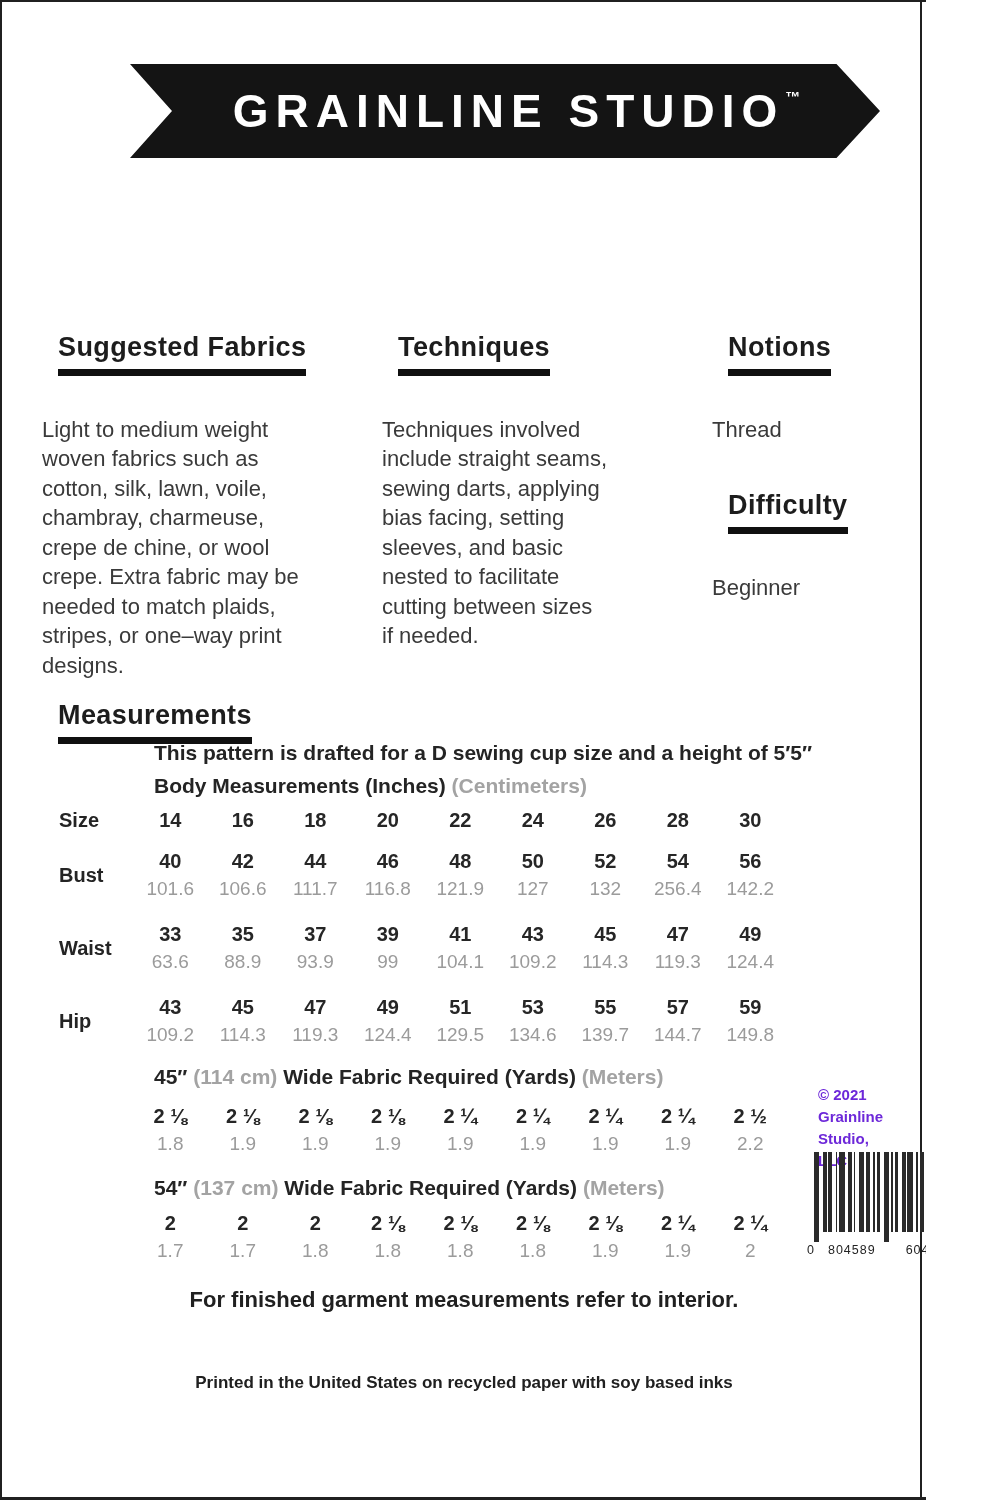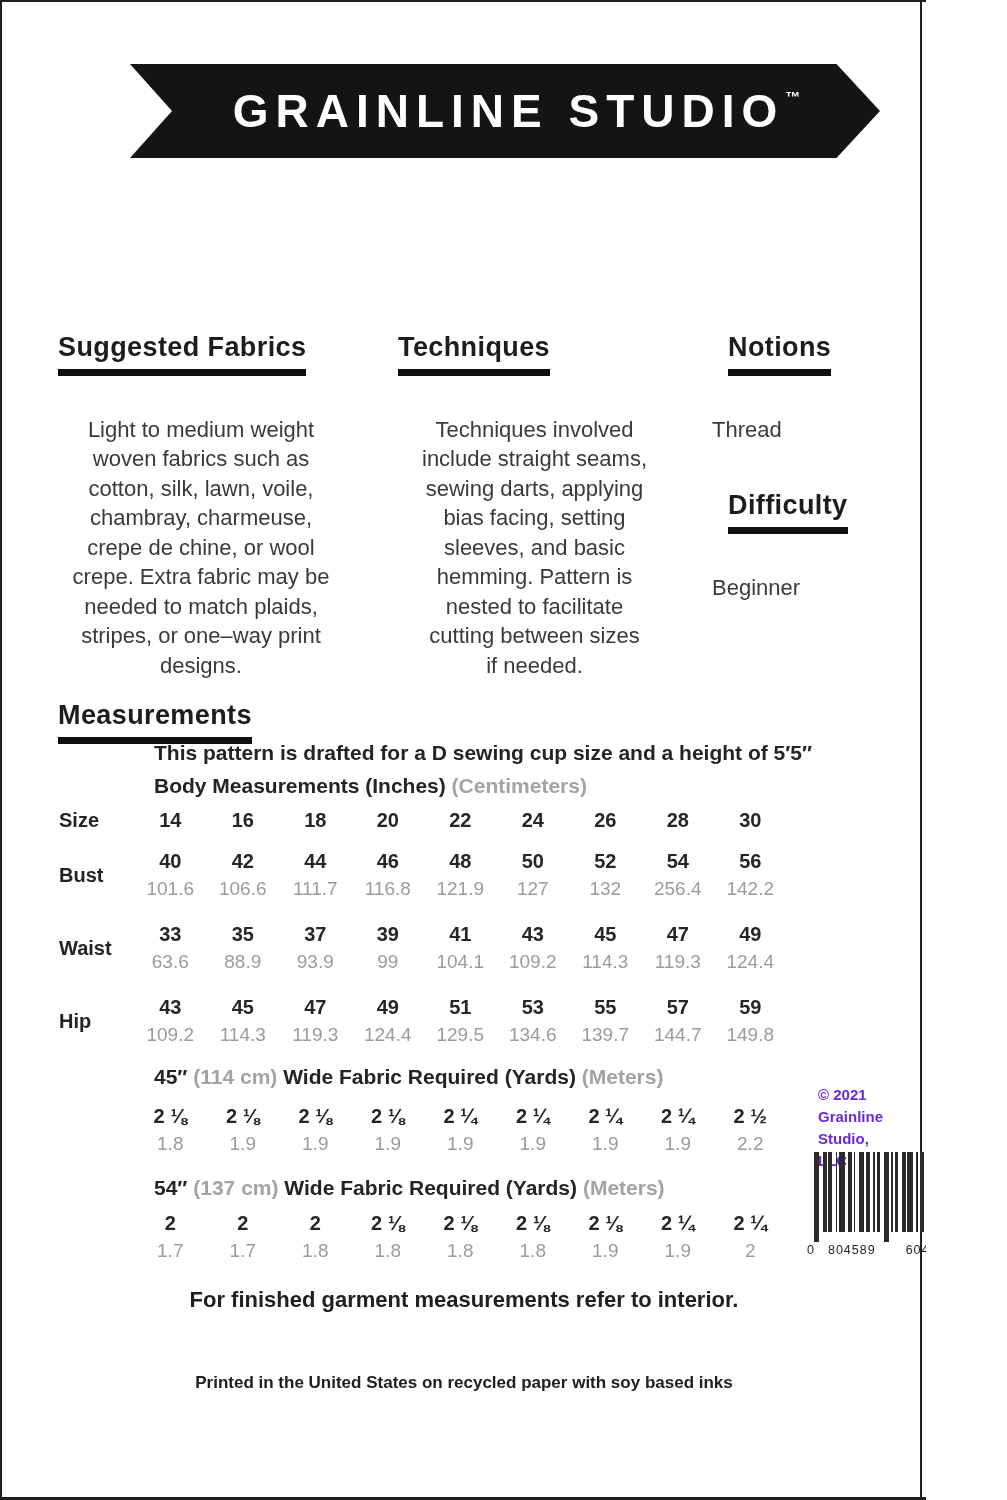--- a/index.html
+++ b/index.html
@@ -59,21 +59,21 @@
   .gap{background:transparent;height:80px;flex:0 0 auto;}
   .bdigits{display:flex;align-items:baseline;font-size:12.5px;color:#242424;margin-top:1px;}
   .bd0{margin-left:-7px;margin-right:14px;}
   .bdm{margin-right:30px;letter-spacing:1px;}
   .bdr{letter-spacing:1px;}
 
   
   .interior{position:absolute;left:0;right:0;top:1285px;text-align:center;font-size:22px;font-weight:700;color:#202020;}
   .printed{position:absolute;left:0;right:0;top:1371px;text-align:center;font-size:17px;font-weight:700;color:#202020;}
 
-  .bline{white-space:nowrap;text-align:center;}
+  .bline{white-space:nowrap;}
 </style>
 </head>
 <body>
 
 <div class="page">
   <div class="edge-right"></div>
 
   <div class="banner">
     <span class="banner-text">GRAINLINE STUDIO</span>
     <span class="tm">™</span>
@@ -95,21 +95,20 @@
   </section>
 
   <section class="col col2">
     <div><h2 class="h">Techniques</h2></div>
     <div class="colbody" id="techniques-body">
         <div class="bline">Techniques involved</div>
         <div class="bline">include straight seams,</div>
         <div class="bline">sewing darts, applying</div>
         <div class="bline">bias facing, setting</div>
         <div class="bline">sleeves, and basic</div>
-        <div class="bline">hemming. Pattern is</div>
         <div class="bline">nested to facilitate</div>
         <div class="bline">cutting between sizes</div>
         <div class="bline">if needed.</div>
       </div>
   </section>
 
   <section class="col col3">
     <div><h2 class="h">Notions</h2></div>
     <div class="colbody">Thread</div>
     <div class="h2nd"><h2 class="h">Difficulty</h2></div>

